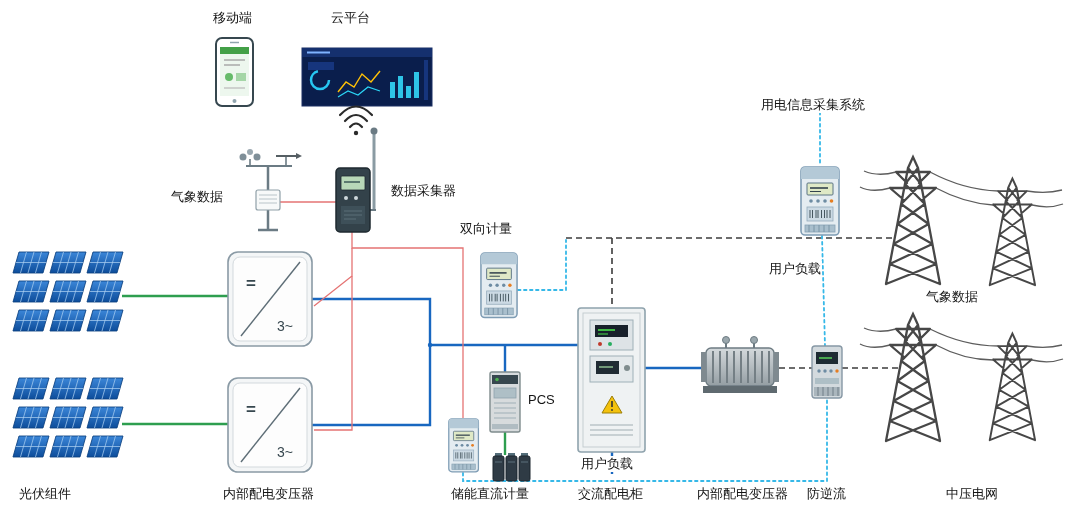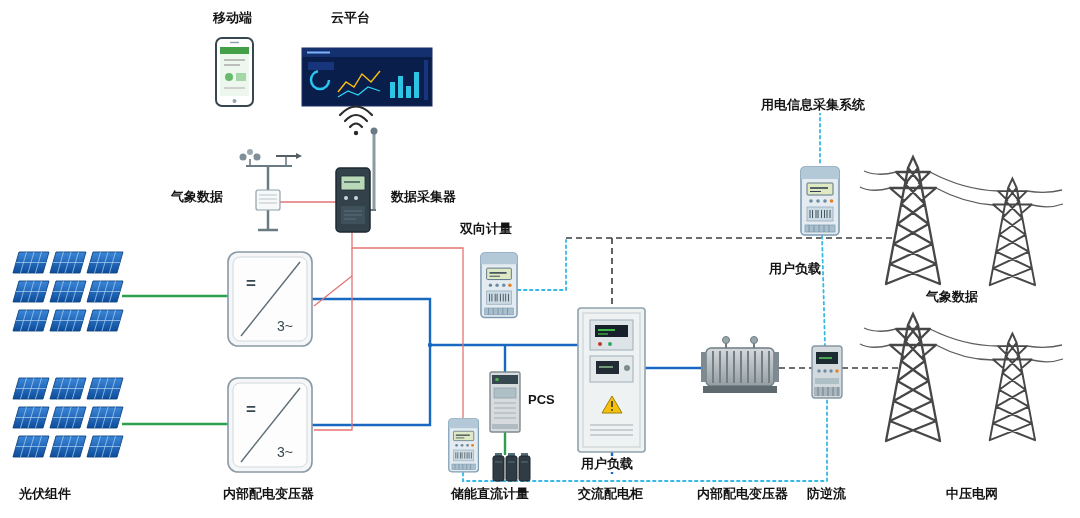--- a/index.html
+++ b/index.html
@@ -1,19 +1,19 @@
 <!DOCTYPE html>
 <html><head>
 <meta charset="utf-8">
 <style>
   html,body{margin:0;padding:0;background:#fff;}
   .canvas{position:relative;width:1080px;height:518px;background:#ffffff;overflow:hidden;
           font-family:"Liberation Sans","DejaVu Sans",sans-serif;}
   .canvas svg.layer{position:absolute;left:0;top:0;}
-  .lbl{position:absolute;font-size:13px;font-weight:700;color:#141414;white-space:nowrap;
+  .lbl{position:absolute;font-size:13px;font-weight:400;color:#141414;white-space:nowrap;
        background:#fff;padding:0 1px;line-height:1.2;}
 </style>
 </head>
 <body>
 
 <div class="canvas">
 
 <svg class="layer" width="1080" height="518" viewBox="0 0 1080 518">
   <defs>
     <linearGradient id="pvg" x1="0" y1="0" x2="0" y2="1">
@@ -290,21 +290,21 @@
       <path d="M1032,360 Q1049,364 1063,359"></path>
       <path d="M896,329 Q878,334 864,328"></path>
       <path d="M890,345 Q872,350 860,344"></path>
     </g>
   </g>
 </svg>
 
 <div class="lbl" style="left:212px;top:10px">移动端</div>
 <div class="lbl" style="left:330px;top:10px">云平台</div>
 <div class="lbl" style="left:170px;top:189px">气象数据</div>
-<div class="lbl" style="left:390px;top:189px">数据采集器</div>
+<div class="lbl" style="left:390px;top:183px">数据采集器</div>
 <div class="lbl" style="left:459px;top:221px">双向计量</div>
 <div class="lbl" style="left:760px;top:97px">用电信息采集系统</div>
 <div class="lbl" style="left:768px;top:261px">用户负载</div>
 <div class="lbl" style="left:925px;top:289px">气象数据</div>
 <div class="lbl" style="left:945px;top:486px">中压电网</div>
 <div class="lbl" style="left:18px;top:486px">光伏组件</div>
 <div class="lbl" style="left:222px;top:486px">内部配电变压器</div>
 <div class="lbl" style="left:450px;top:486px">储能直流计量</div>
 <div class="lbl" style="left:527px;top:392px">PCS</div>
 <div class="lbl" style="left:577px;top:486px">交流配电柜</div>

